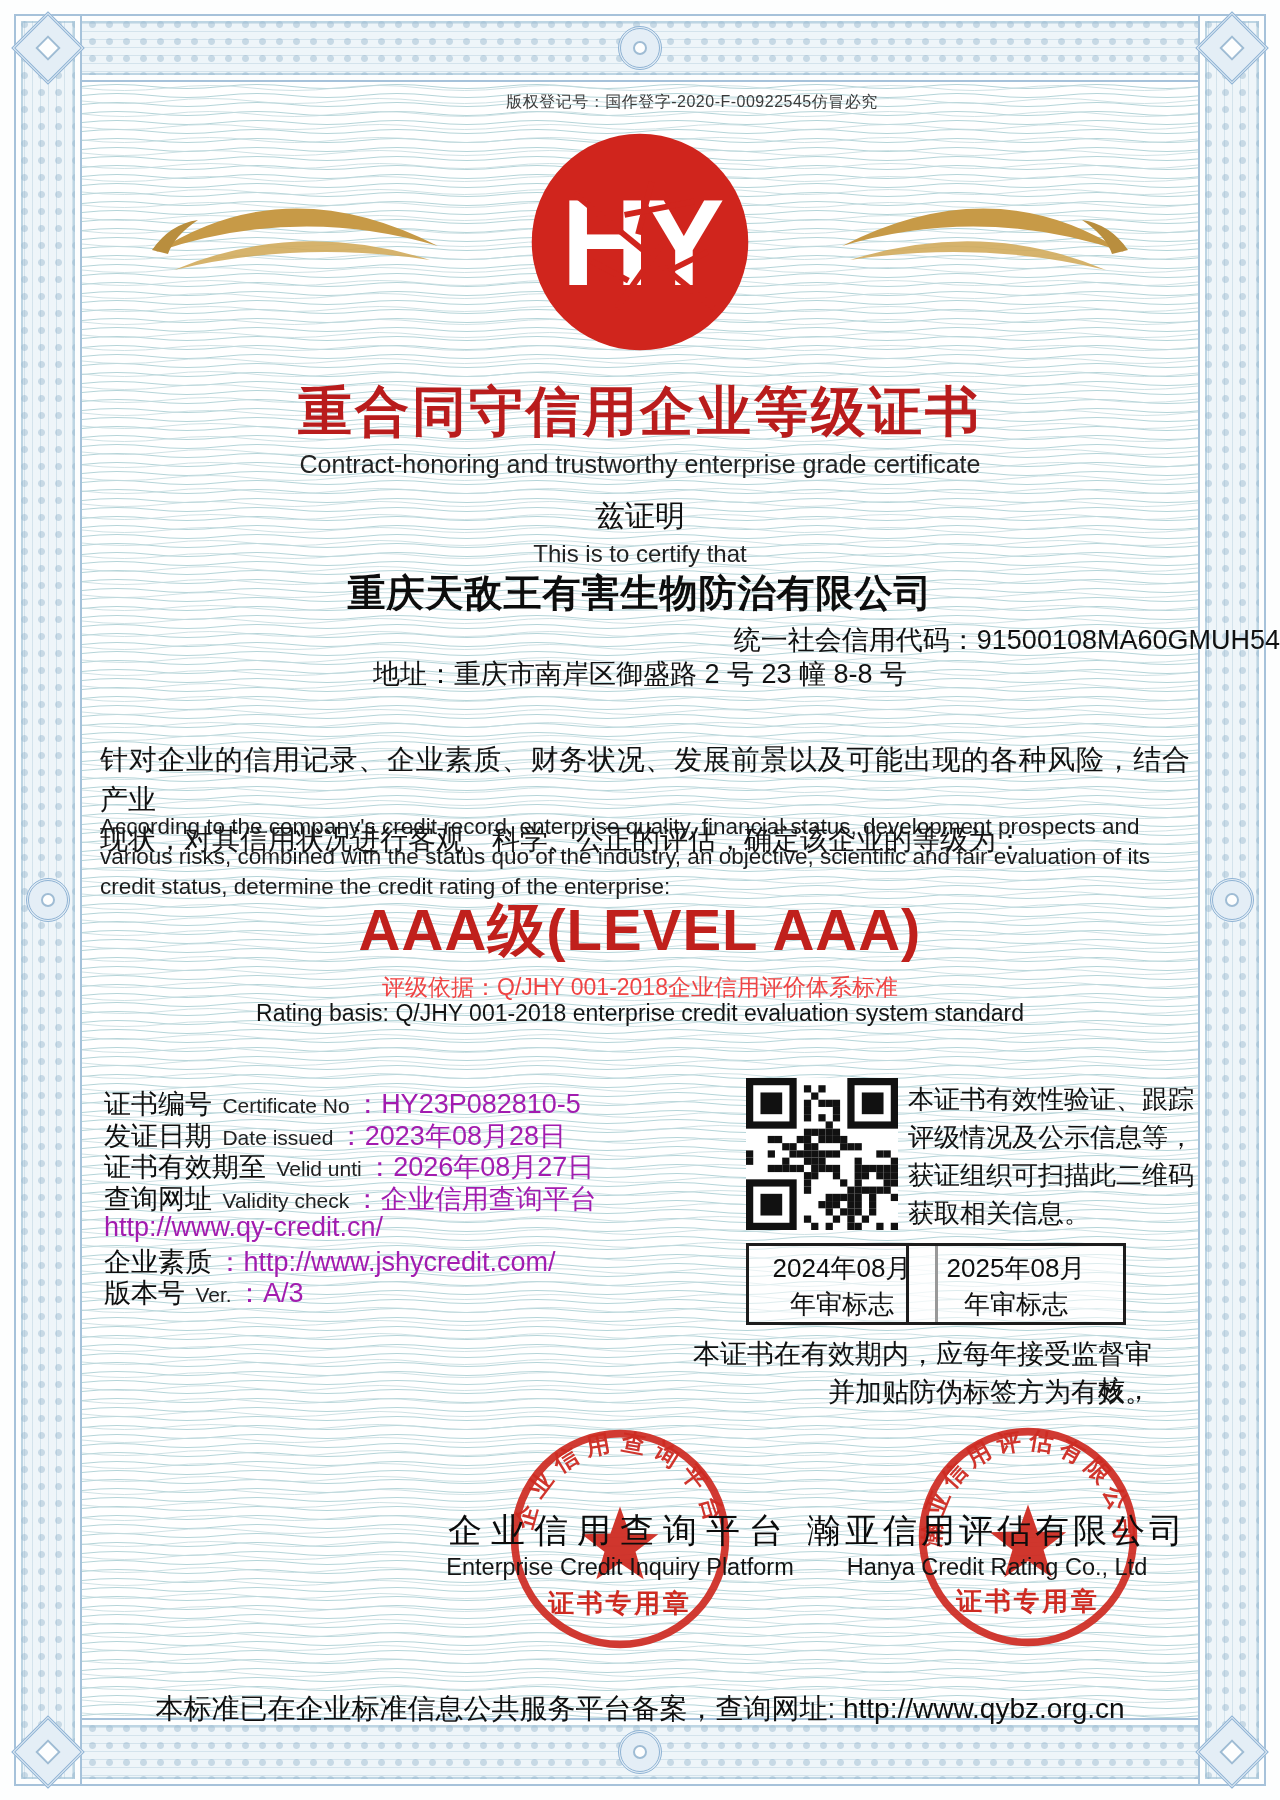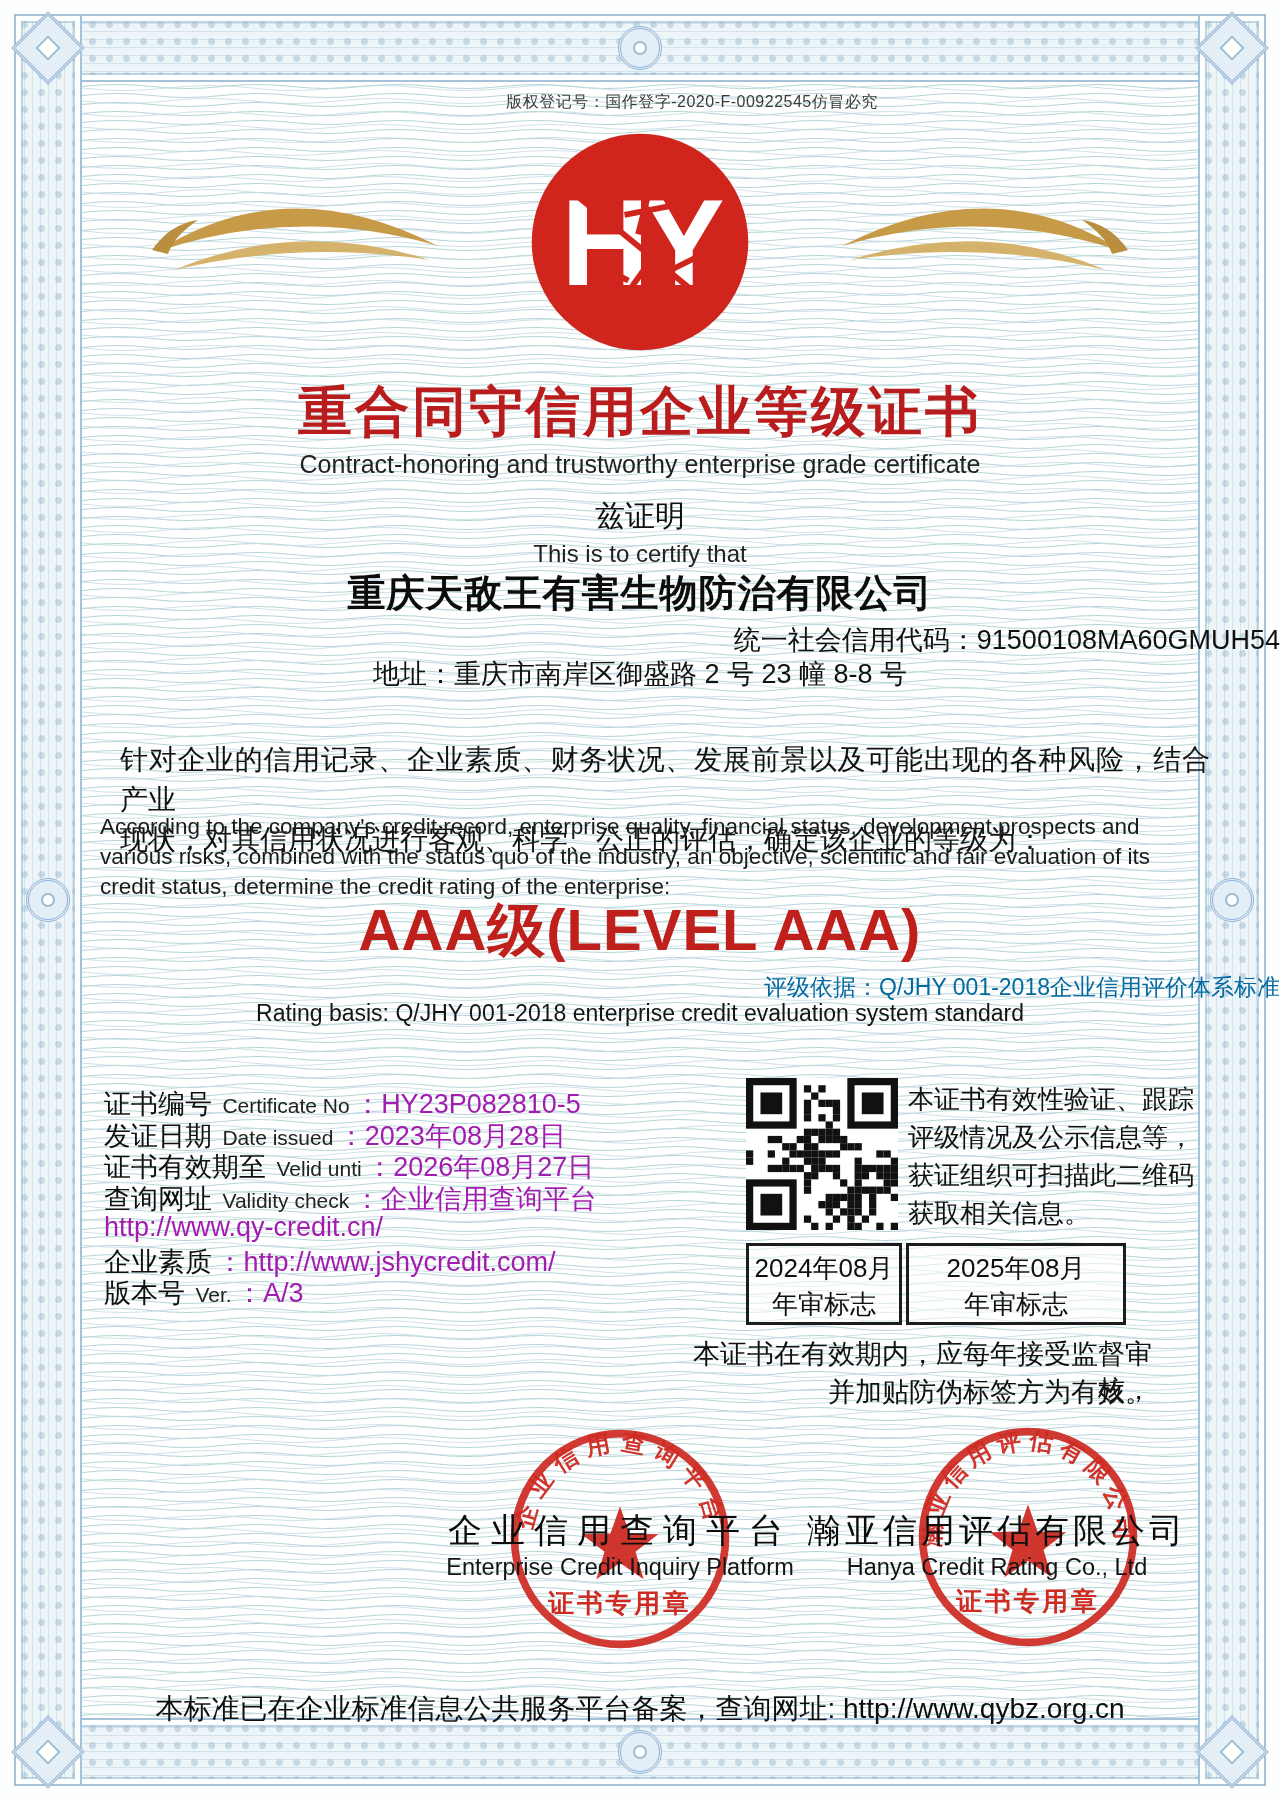--- a/index.html
+++ b/index.html
@@ -41,41 +41,41 @@
   .abs{position:absolute;z-index:2;}
   .copyright{top:92px;padding-left:104px;font-size:16px;color:#3a3a3a;letter-spacing:.5px;}
   .title-zh{top:376px;font-size:54px;font-weight:bold;letter-spacing:3px;color:#b91c1c;}
   .title-en{top:450px;font-size:25px;color:#222;}
   .certify-zh{top:496px;font-size:30px;color:#111;}
   .certify-en{top:540px;font-size:24px;color:#222;}
   .company{top:568px;font-size:38px;font-weight:bold;letter-spacing:1px;color:#0d0d0d;}
   .code-line{top:622px;font-size:27px;color:#111;text-align:right;}
   .addr-line{top:656px;font-size:27px;color:#111;}
   .para-zh{position:absolute;left:100px;top:740px;width:1090px;font-size:28px;
-    line-height:40px;text-align:justify;color:#121212;z-index:2;margin-left:20px;}
+    line-height:40px;text-align:justify;color:#121212;z-index:2;}
   .para-en{position:absolute;left:100px;top:812px;width:1088px;font-size:22.5px;
     line-height:30px;text-align:left;color:#1b1b1b;z-index:2;}
   .rating{top:892px;font-size:58px;font-weight:bold;letter-spacing:1px;}
-  .basis-zh{top:972px;font-size:23px;color:#0369a1;text-align:right;}
+  .basis-zh{top:972px;font-size:23px;color:#ef4444;}
   .basis-en{top:1000px;font-size:23px;color:#141414;}
   
   .details{position:absolute;left:104px;top:1086px;width:620px;z-index:2;}
   .details .dline{height:31.5px;white-space:nowrap;}
   .d-zh{font-size:27px;color:#0f0f0f;}
   .d-en{font-size:21px;color:#222;margin-left:6px;}
   .d-val{font-size:27px;color:#a21caf;}
   
   .qr{position:absolute;left:746px;top:1078px;width:152px;height:152px;background:#fff;z-index:2;}
   .qr-note{position:absolute;left:908px;top:1080px;width:292px;font-size:26px;
     line-height:38px;color:#111;z-index:2;text-align:left;}
   
   .audit-box{position:absolute;top:1243px;height:82px;border:3px solid #1d1d1d;
     background:rgba(255,255,255,.55);z-index:2;text-align:center;font-size:26px;
     line-height:36px;padding-top:4px;color:#0f0f0f;}
-  .audit-box.b1{left:746px;width:156px;}
+  .audit-box.b1{left:746px;width:192px;}
   .audit-box.b2{left:906px;width:220px;}
   .audit-note{position:absolute;width:470px;text-align:right;font-size:27px;
     color:#101010;z-index:2;}
   .audit-note.n1{left:682px;top:1336px;}
   .audit-note.n2{left:682px;top:1374px;}
   
   .seal-svg{position:absolute;z-index:2;}
   .seal-org{position:absolute;width:500px;text-align:center;z-index:3;}
   .org-zh{font-size:34px;letter-spacing:9px;color:#0c0c0c;font-weight:500;white-space:nowrap;}
   .org-en{font-size:23.5px;color:#141414;white-space:nowrap;}

